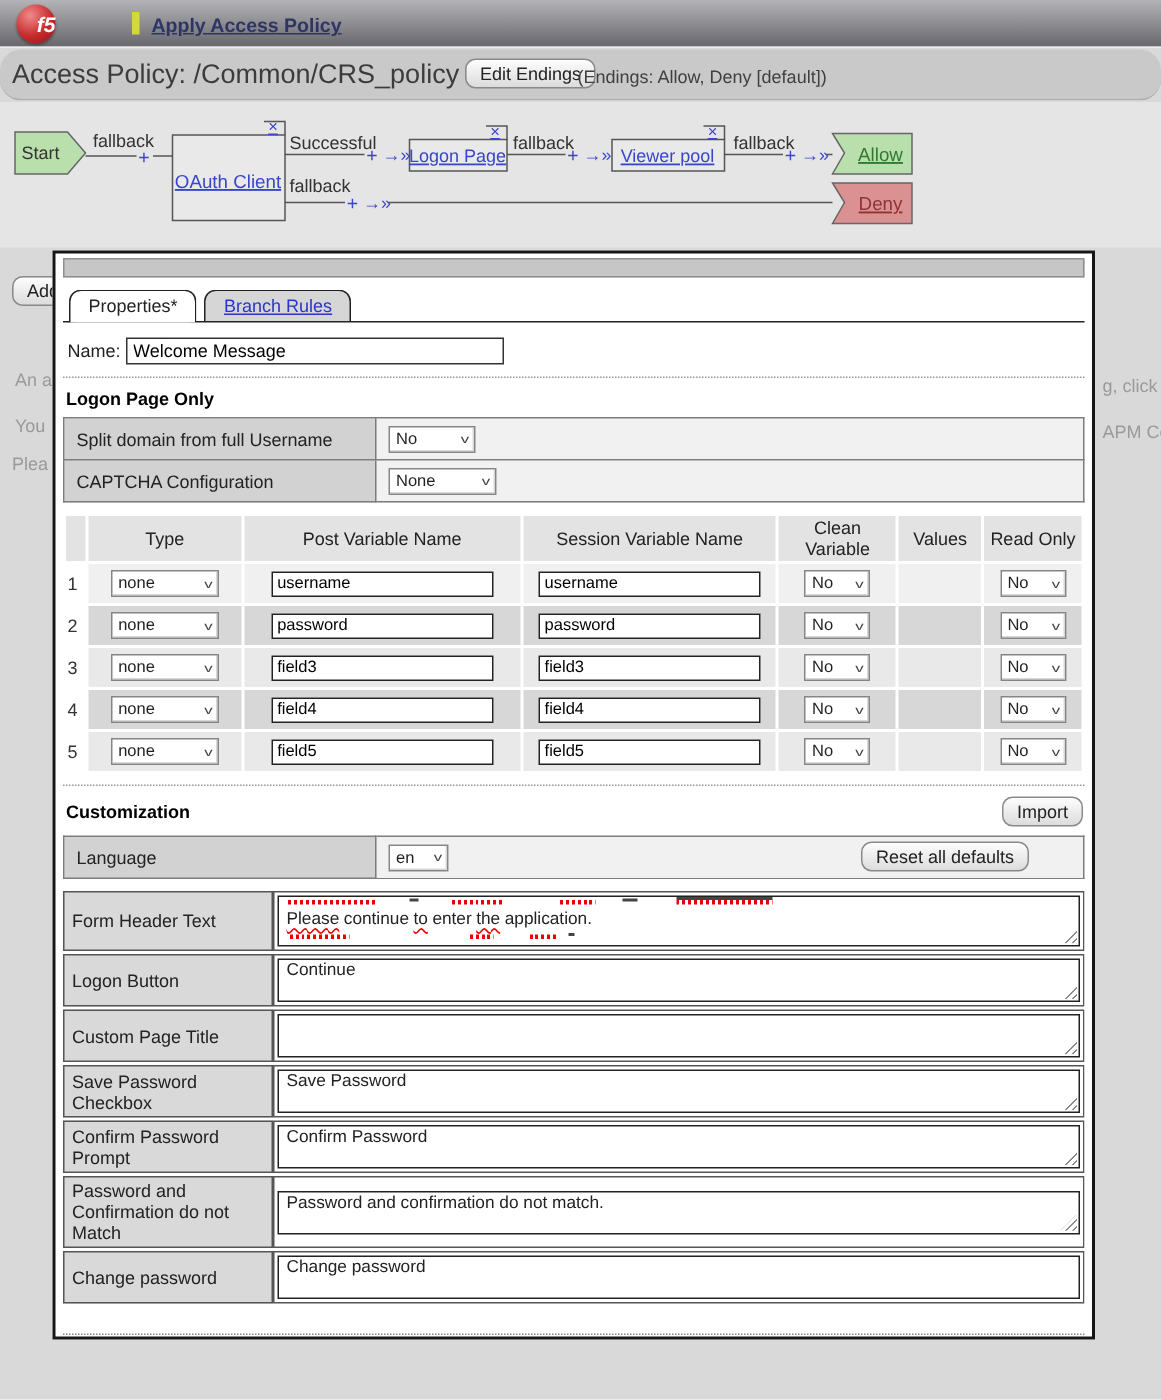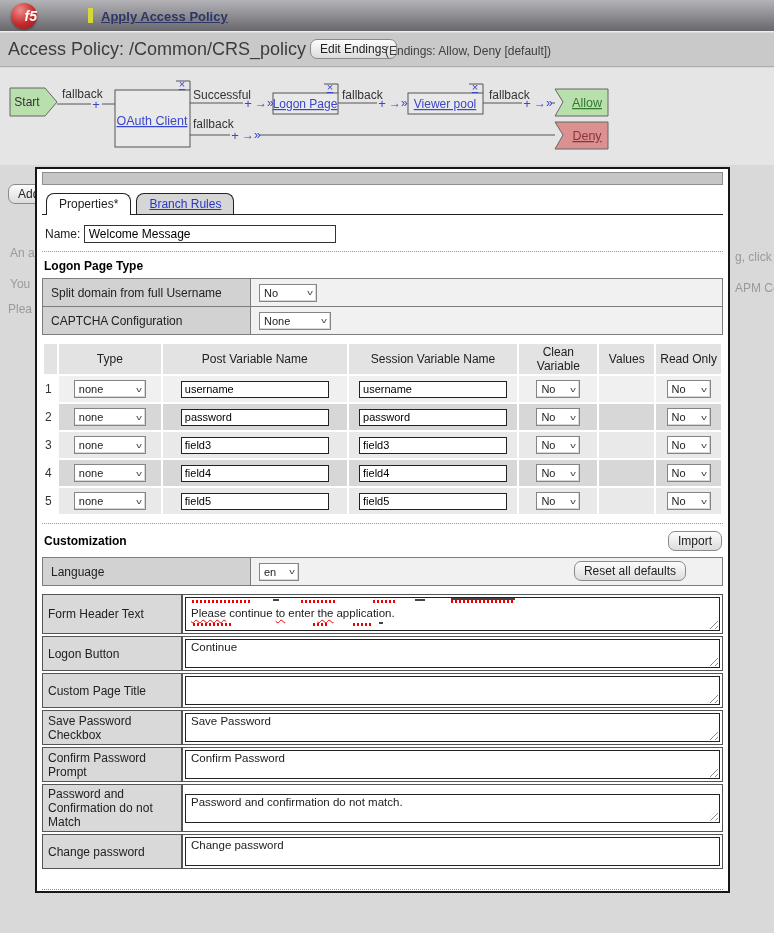--- a/index.html
+++ b/index.html
@@ -13,21 +13,21 @@
     background:linear-gradient(#b4b4b8,#89898e 55%,#67676c); border-bottom:1px solid #ededed; }
   .logo { position:absolute; left:11px; top:3px; width:26px; height:26px; border-radius:50%;
     background:radial-gradient(circle at 35% 28%, #ef8a8a, #c62b2b 55%, #8c1520);
     color:#fff; font-weight:bold; font-style:italic; text-align:right; line-height:26px; font-size:14px;
     box-shadow:0 1px 2px rgba(0,0,0,.4); }
   .yellowbar { position:absolute; left:88px; top:8px; width:5px; height:15px; background:#d3d93a; }
   .apply { position:absolute; left:101px; top:9px; color:#2d3566; font-weight:bold; font-size:13px;
     text-decoration:underline; cursor:pointer; }
   
   .titleband { position:absolute; top:33px; left:0; width:774px; height:34px; background:#c9c9c9;
-    border-bottom:1px solid #adadad; }
+    border-bottom:1px solid #adadad;border-radius:14px; }
   .pagetitle { position:absolute; left:8px; top:6px; font-size:18px; color:#3c3c3c; }
   .endnote { position:absolute; left:385px; top:11px; font-size:12px; color:#404040; }
   
   .btn { display:inline-block; padding:2px 9px; background:linear-gradient(#fdfdfd,#dcdcdc);
     border:1px solid #8a8a8a; border-radius:7px; font-size:12px; color:#222; text-align:center; cursor:pointer; }
   .editendings { position:absolute; left:310px; top:6px; }
   
   .flowband { position:absolute; top:68px; left:0; width:774px; height:97px; background:#e5e5e5; }
   .flowband svg { display:block; }
   
@@ -191,21 +191,21 @@
     </div>
   </div>
 
   <div class="namerow">
     <span>Name:</span>
     <input class="nameinput" value="Welcome Message" style="">
   </div>
 
   <div class="dotted"></div>
 
-  <div class="sech">Logon Page Type</div>
+  <div class="sech">Logon Page Only</div>
 
   <table class="kv">
     <tbody>
         <tr>
       <td class="klabel">Split domain from full Username</td>
       <td class="kval">
         <span class="fsel w56">
           <span>No</span>
           <span class="ar">v</span>
         </span>

